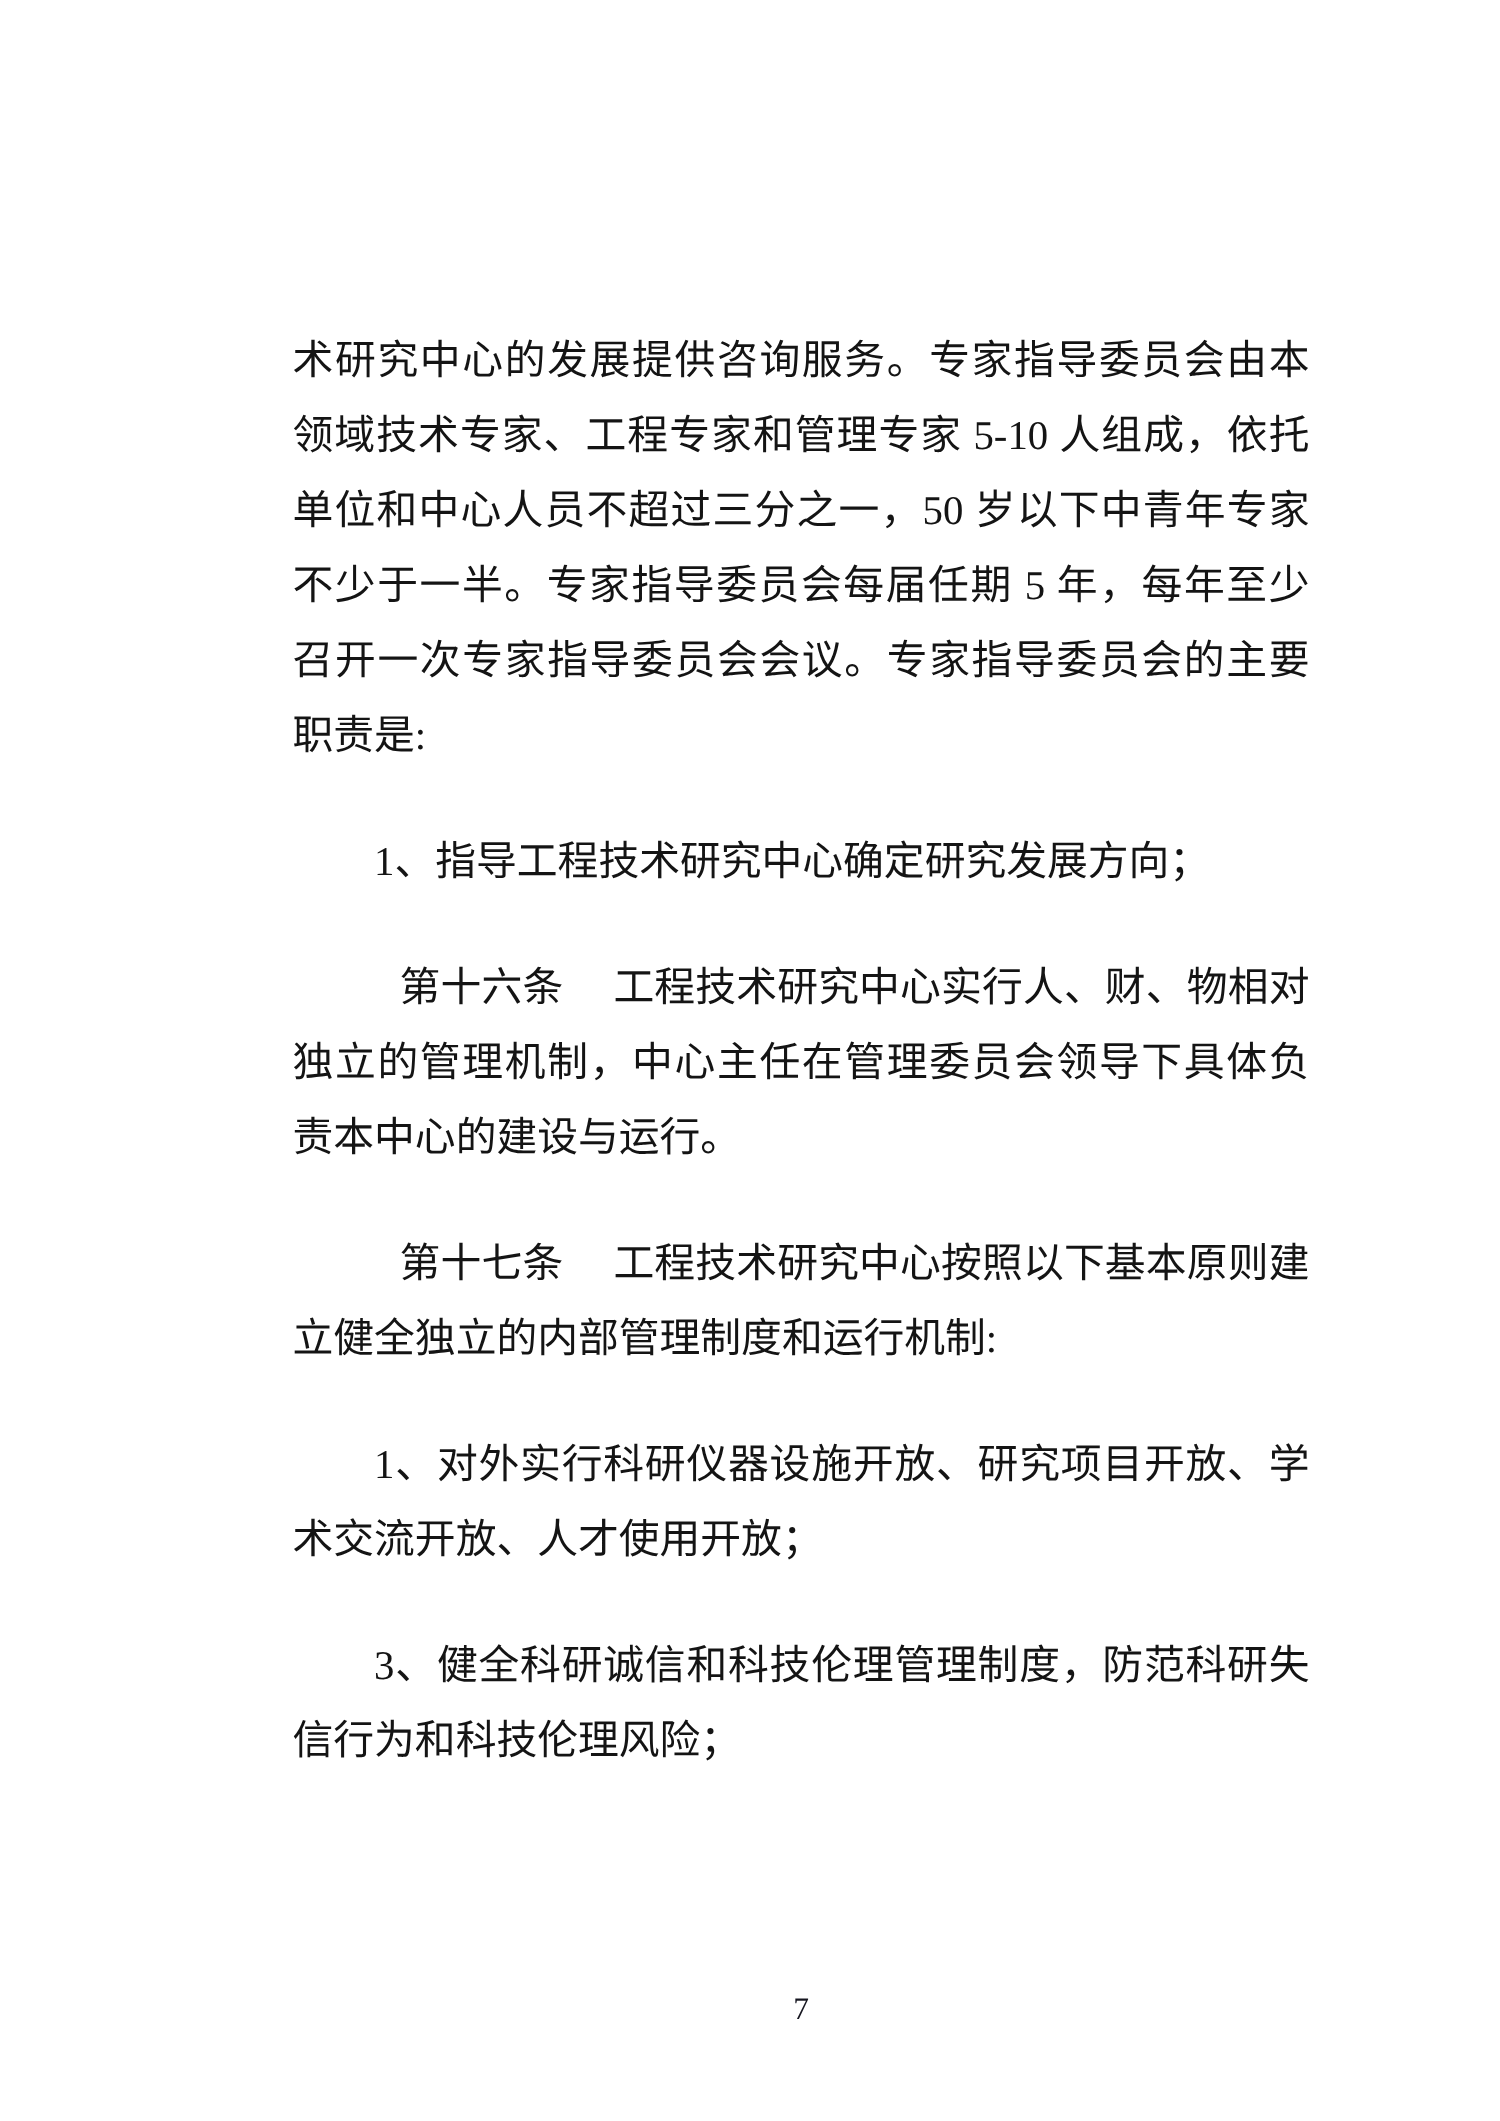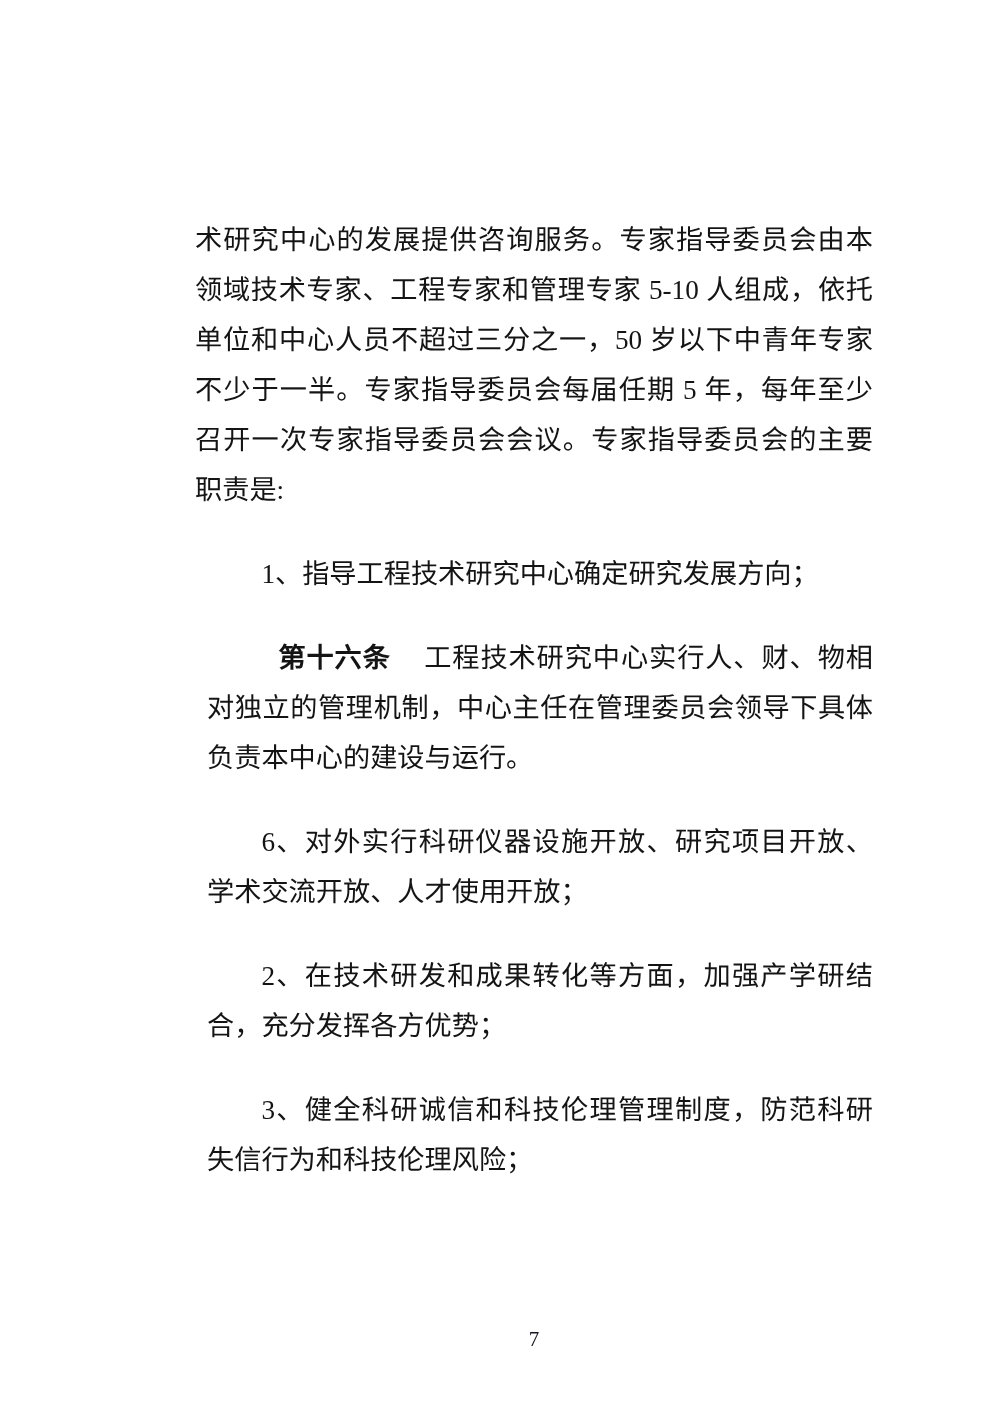--- a/index.html
+++ b/index.html
@@ -24,24 +24,24 @@
     top: 147px;
     width: 746px;
     font-size: 27.2px;
     line-height: 50px;
     color: #141414;
     text-align: justify;
     letter-spacing: 0;
   }
 
   .para { text-indent: 0; }
-  .para.indent { text-indent: 2em; margin-left: 12px; }
+  .para.indent { text-indent: 2em; }
 
   .article-label {
-    font-weight: bold;
+    font-weight: normal;
     margin-right: 0.6em;
   }
 
   .page-number {
     position: absolute;
     left: 0;
     right: 0;
     top: 1276px;
     text-align: center;
     font-size: 21px;
@@ -57,22 +57,22 @@
 
   <p class="para">术研究中心的发展提供咨询服务。专家指导委员会由本领域技术专家、工程专家和管理专家 5-10 人组成，依托单位和中心人员不超过三分之一，50 岁以下中青年专家不少于一半。专家指导委员会每届任期 5 年，每年至少召开一次专家指导委员会会议。专家指导委员会的主要职责是:</p>
 
   <p class="para indent">1、指导工程技术研究中心确定研究发展方向；</p>
 
 
 
 
   <p class="para indent"><span class="article-label">第十六条</span>工程技术研究中心实行人、财、物相对独立的管理机制，中心主任在管理委员会领导下具体负责本中心的建设与运行。</p>
 
+  <p class="para indent"><span class="article-label">第十七条</span>工程技术研究中心按照以下基本原则建立健全独立的内部管理制度和运行机制:</p>
 
-  <p class="para indent">6、对外实行科研仪器设施开放、研究项目开放、学术交流开放、人才使用开放；</p>
+  <p class="para indent">1、对外实行科研仪器设施开放、研究项目开放、学术交流开放、人才使用开放；</p>
 
-  <p class="para indent">2、在技术研发和成果转化等方面，加强产学研结合，充分发挥各方优势；</p>
 
   <p class="para indent">3、健全科研诚信和科技伦理管理制度，防范科研失信行为和科技伦理风险；</p>
 
 </div>
   <div class="page-number">7</div>
 </div>
 
 </body></html>

